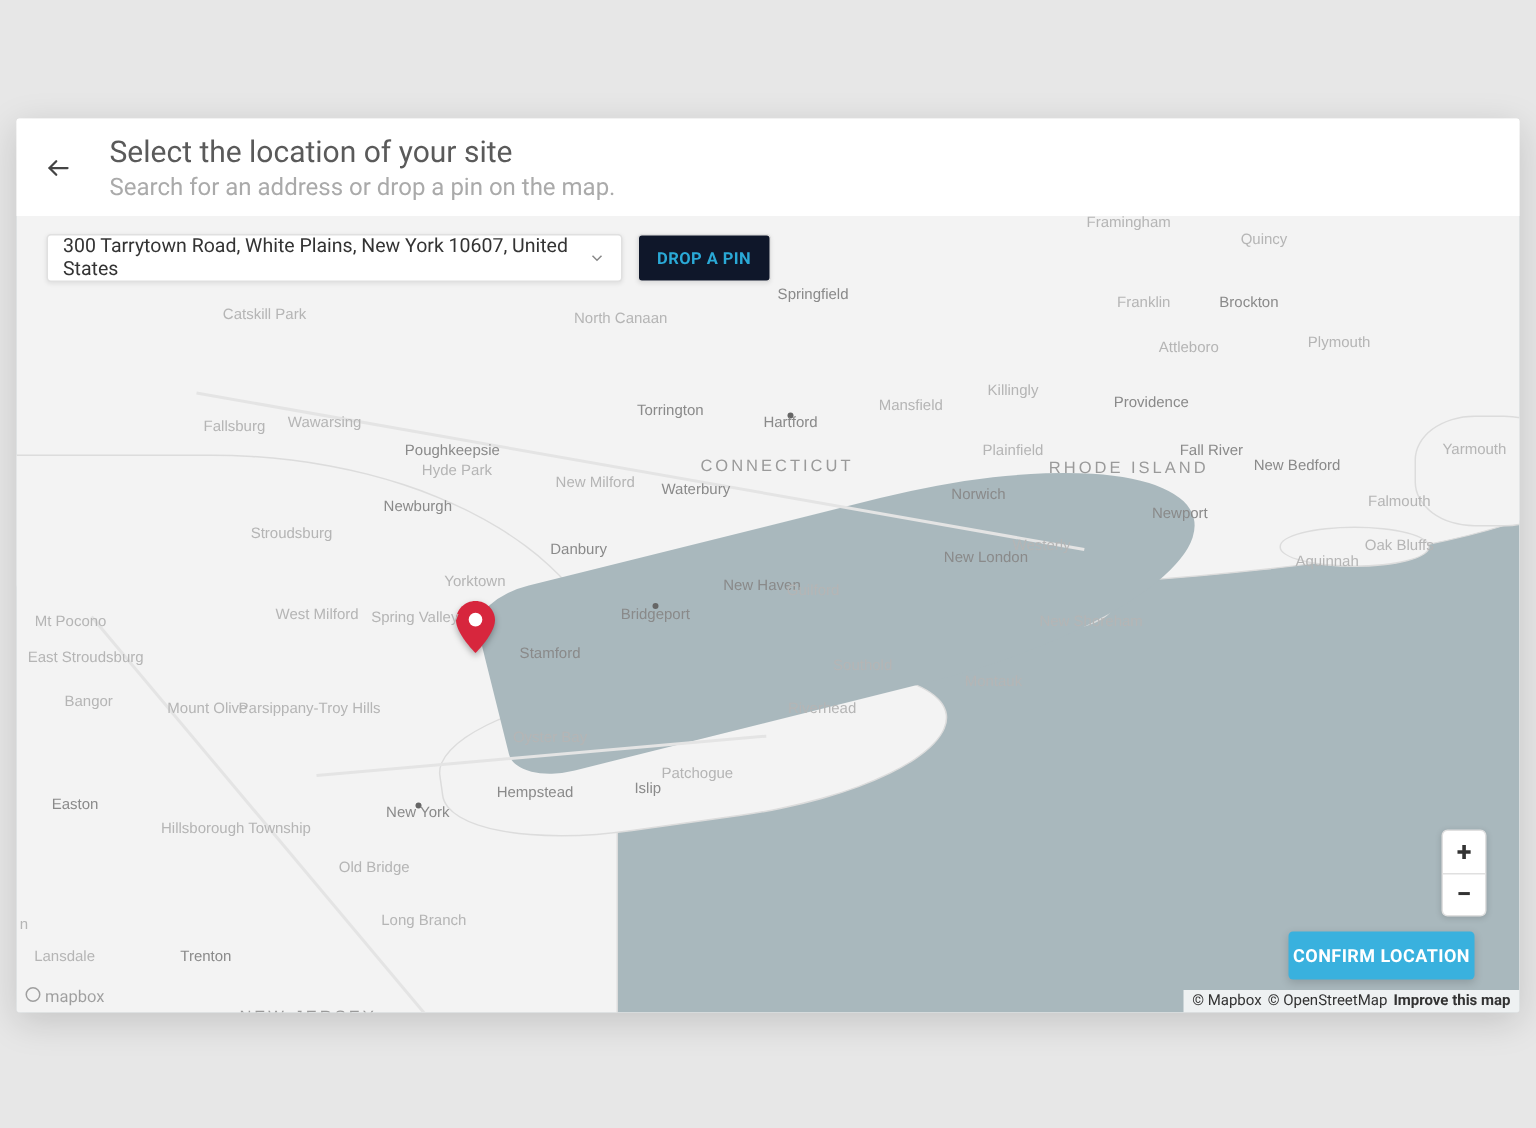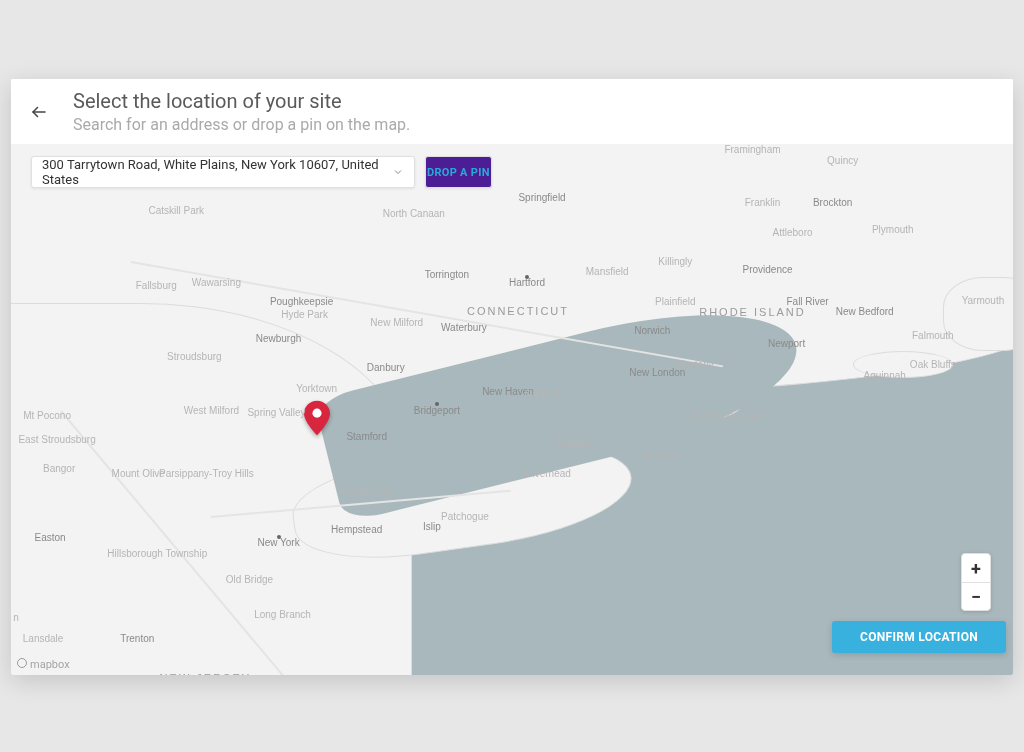--- a/index.html
+++ b/index.html
@@ -90,22 +90,22 @@
     cursor: pointer;
     justify-content: space-between;
   }
   .chevron {
     width: 14px; height: 14px;
     color: #888;
     display: flex; align-items: center; justify-content: center;
   }
   .drop-pin-btn {
     height: 32px;
-    padding: 0 1px;
-    background: #4c1d95;
+    padding: 0 12px;
+    background: #0f172a;
     border: 1px solid #e0e0e0;
     border-radius: 3px;
     font-size: 11px;
     font-weight: 700;
     letter-spacing: 0.3px;
     color: #2aa9d6;
     display: flex; align-items: center;
     box-shadow: 0 1px 3px rgba(0,0,0,0.08);
     cursor: pointer;
   }
@@ -124,24 +124,24 @@
     height: 28px;
     display: flex; align-items: center; justify-content: center;
     font-size: 18px;
     font-weight: 700;
     color: #333;
     cursor: pointer;
   }
   .zoom-btn + .zoom-btn { border-top: 1px solid #e0e0e0; }
   .confirm-btn {
     position: absolute;
-    right: 7px;
+    right: 30px;
     bottom: 22px;
     height: 32px;
-    padding: 0 28px;
+    padding: 0 3px;
     background: #39b1de;
     color: #fff;
     border-radius: 3px;
     font-size: 12px;
     font-weight: 700;
     letter-spacing: 0.3px;
     display: flex; align-items: center;
     box-shadow: 0 2px 6px rgba(0,0,0,0.15);
     cursor: pointer;
   }
@@ -271,20 +271,25 @@
 
       <div class="confirm-btn">
         <span>CONFIRM LOCATION</span>
       </div>
 
       <div class="mapbox-logo">
         <span class="dot"></span>
         <span>mapbox</span>
       </div>
 
+      <div class="attribution">
+        <span>© Mapbox</span>
+        <span>© OpenStreetMap</span>
+        <span class="improve">Improve this map</span>
+      </div>
     <div class="map-label region" style="left: 50.6%; top: 31.5%;">CONNECTICUT</div>
         <div class="map-label region" style="left: 74%; top: 31.7%;">RHODE ISLAND</div>
         <div class="map-label region" style="left: 19.4%; top: 100.5%;">NEW JERSEY</div>
         <div class="map-label faint" style="left: 83%; top: 3.1%;">Quincy</div>
         <div class="map-label" style="left: 82%; top: 11%;">Brockton</div>
         <div class="map-label faint" style="left: 88%; top: 16%;">Plymouth</div>
         <div class="map-label faint" style="left: 75%; top: 11%;">Franklin</div>
         <div class="map-label faint" style="left: 74%; top: 1%;">Framingham</div>
         <div class="map-label" style="left: 53%; top: 10%;">Springfield</div>
         <div class="map-label faint" style="left: 16.5%; top: 12.5%;">Catskill Park</div>

